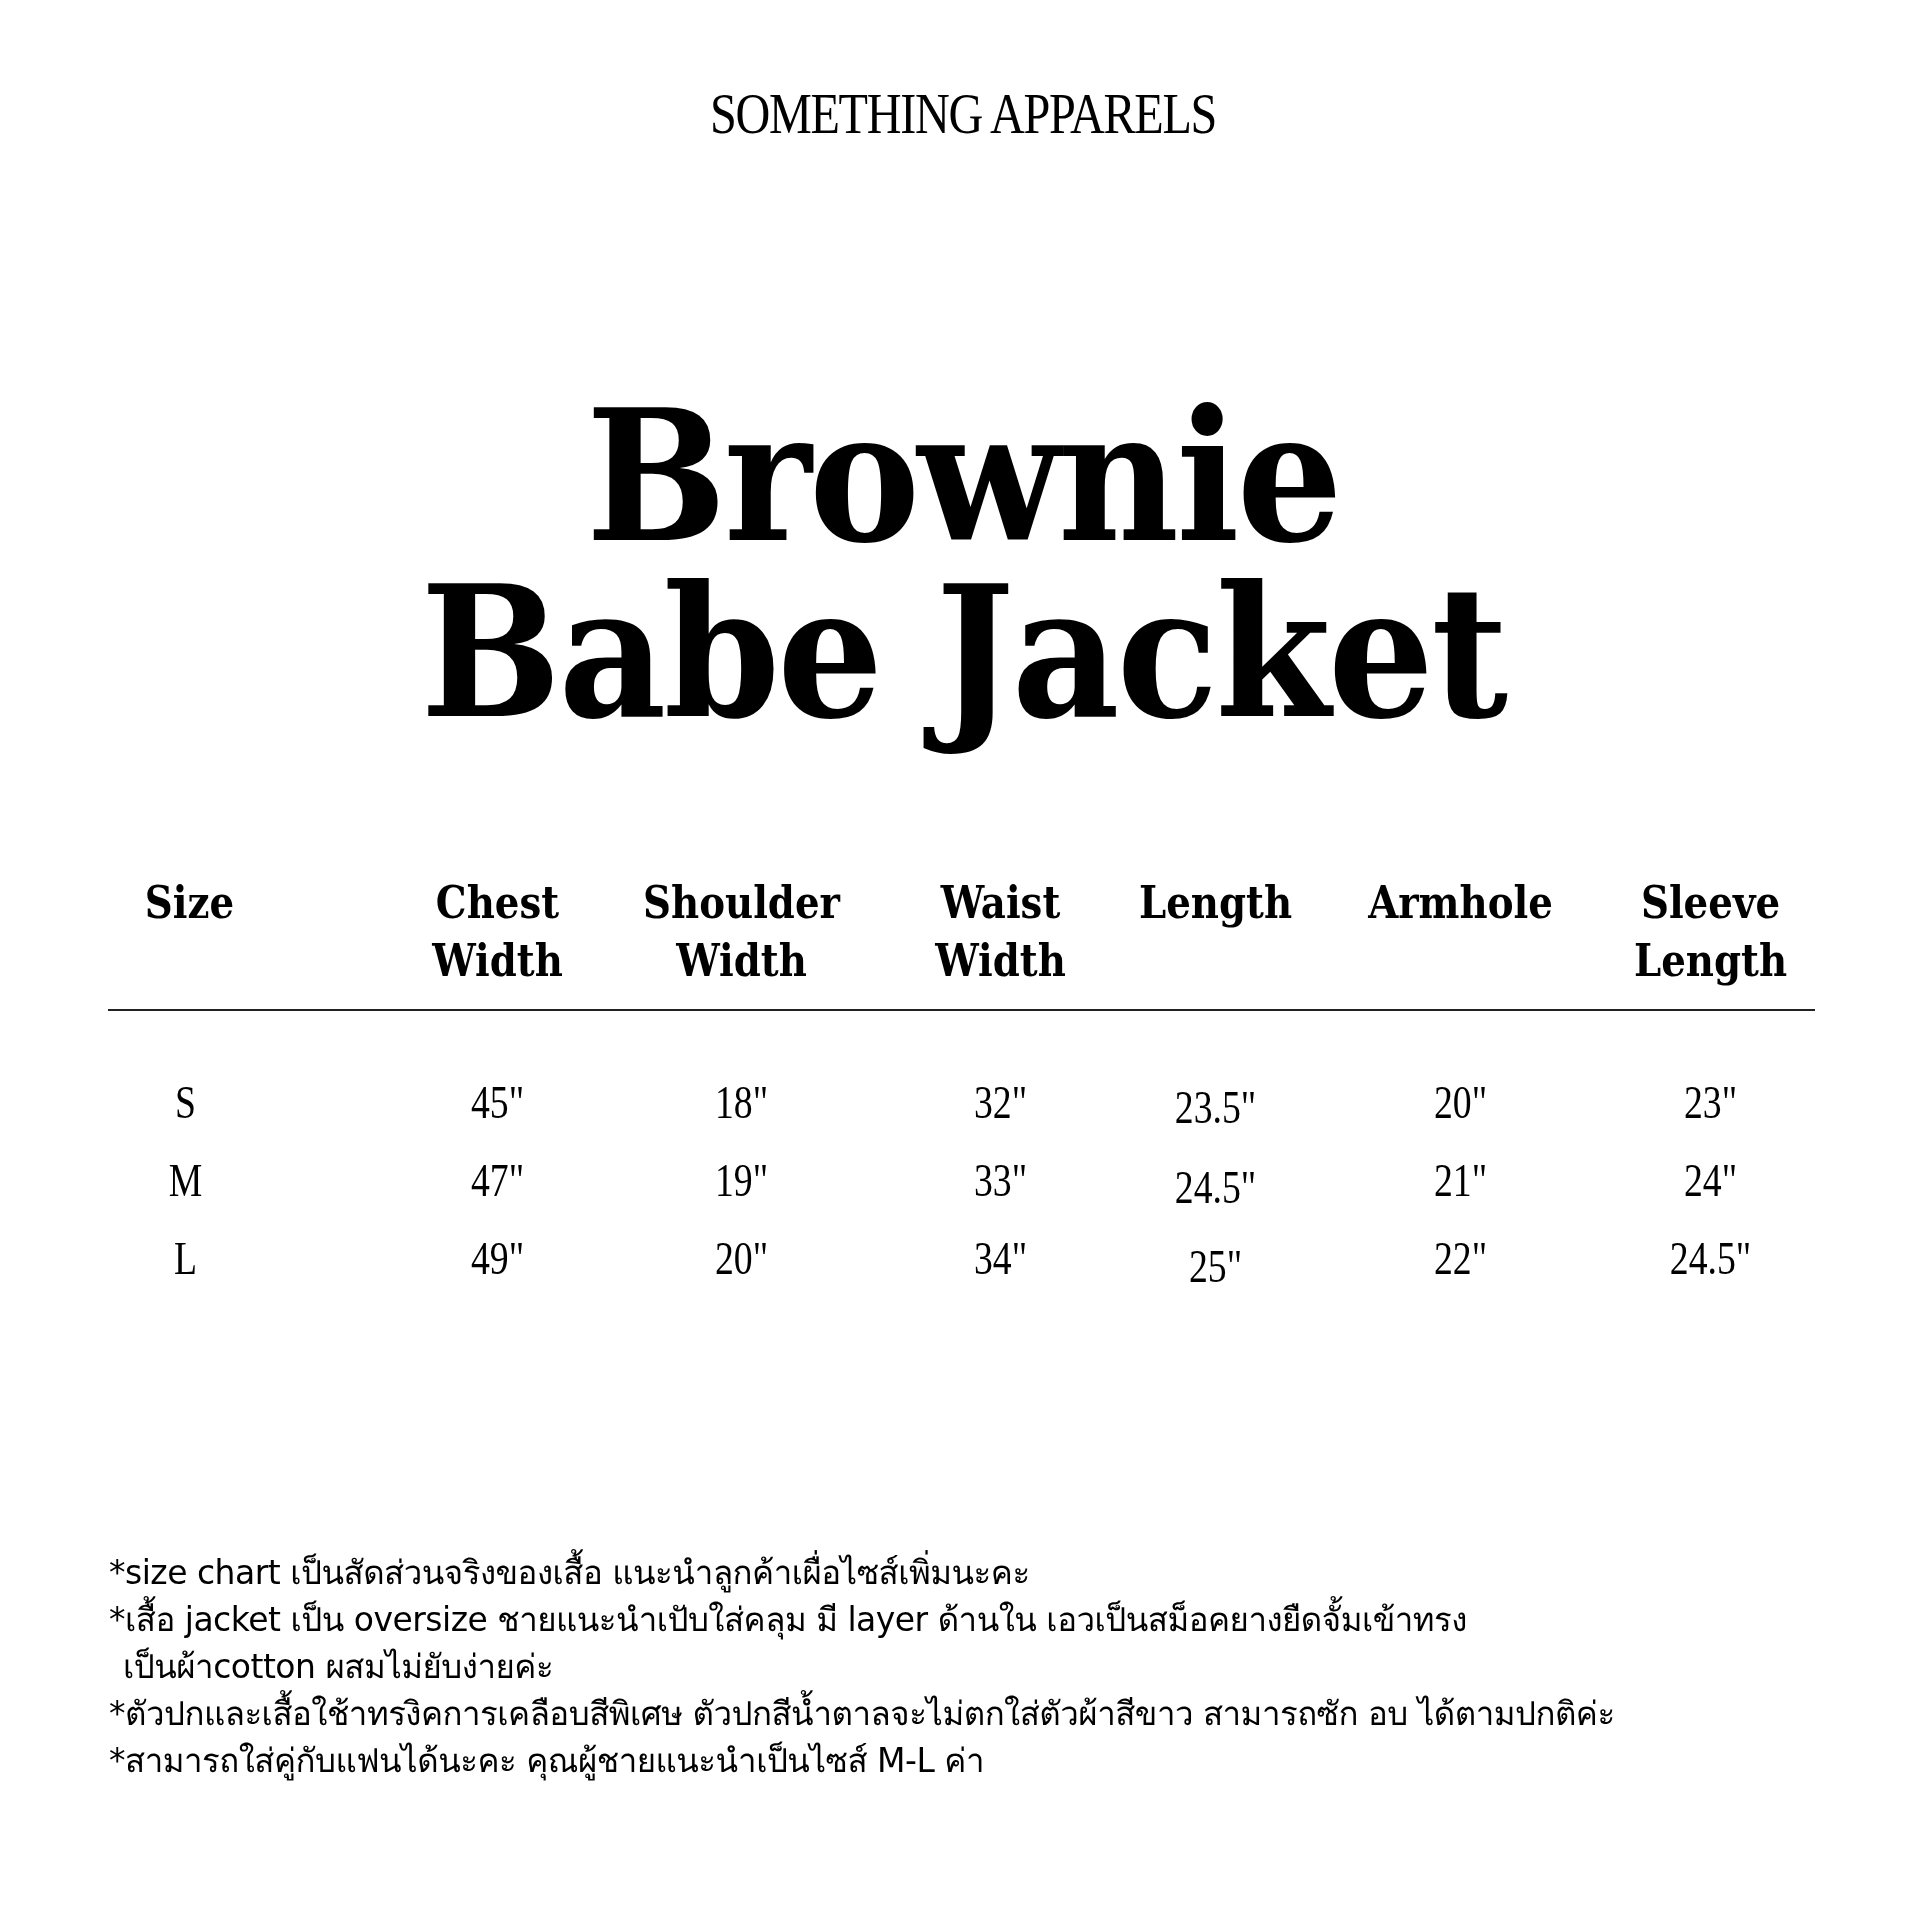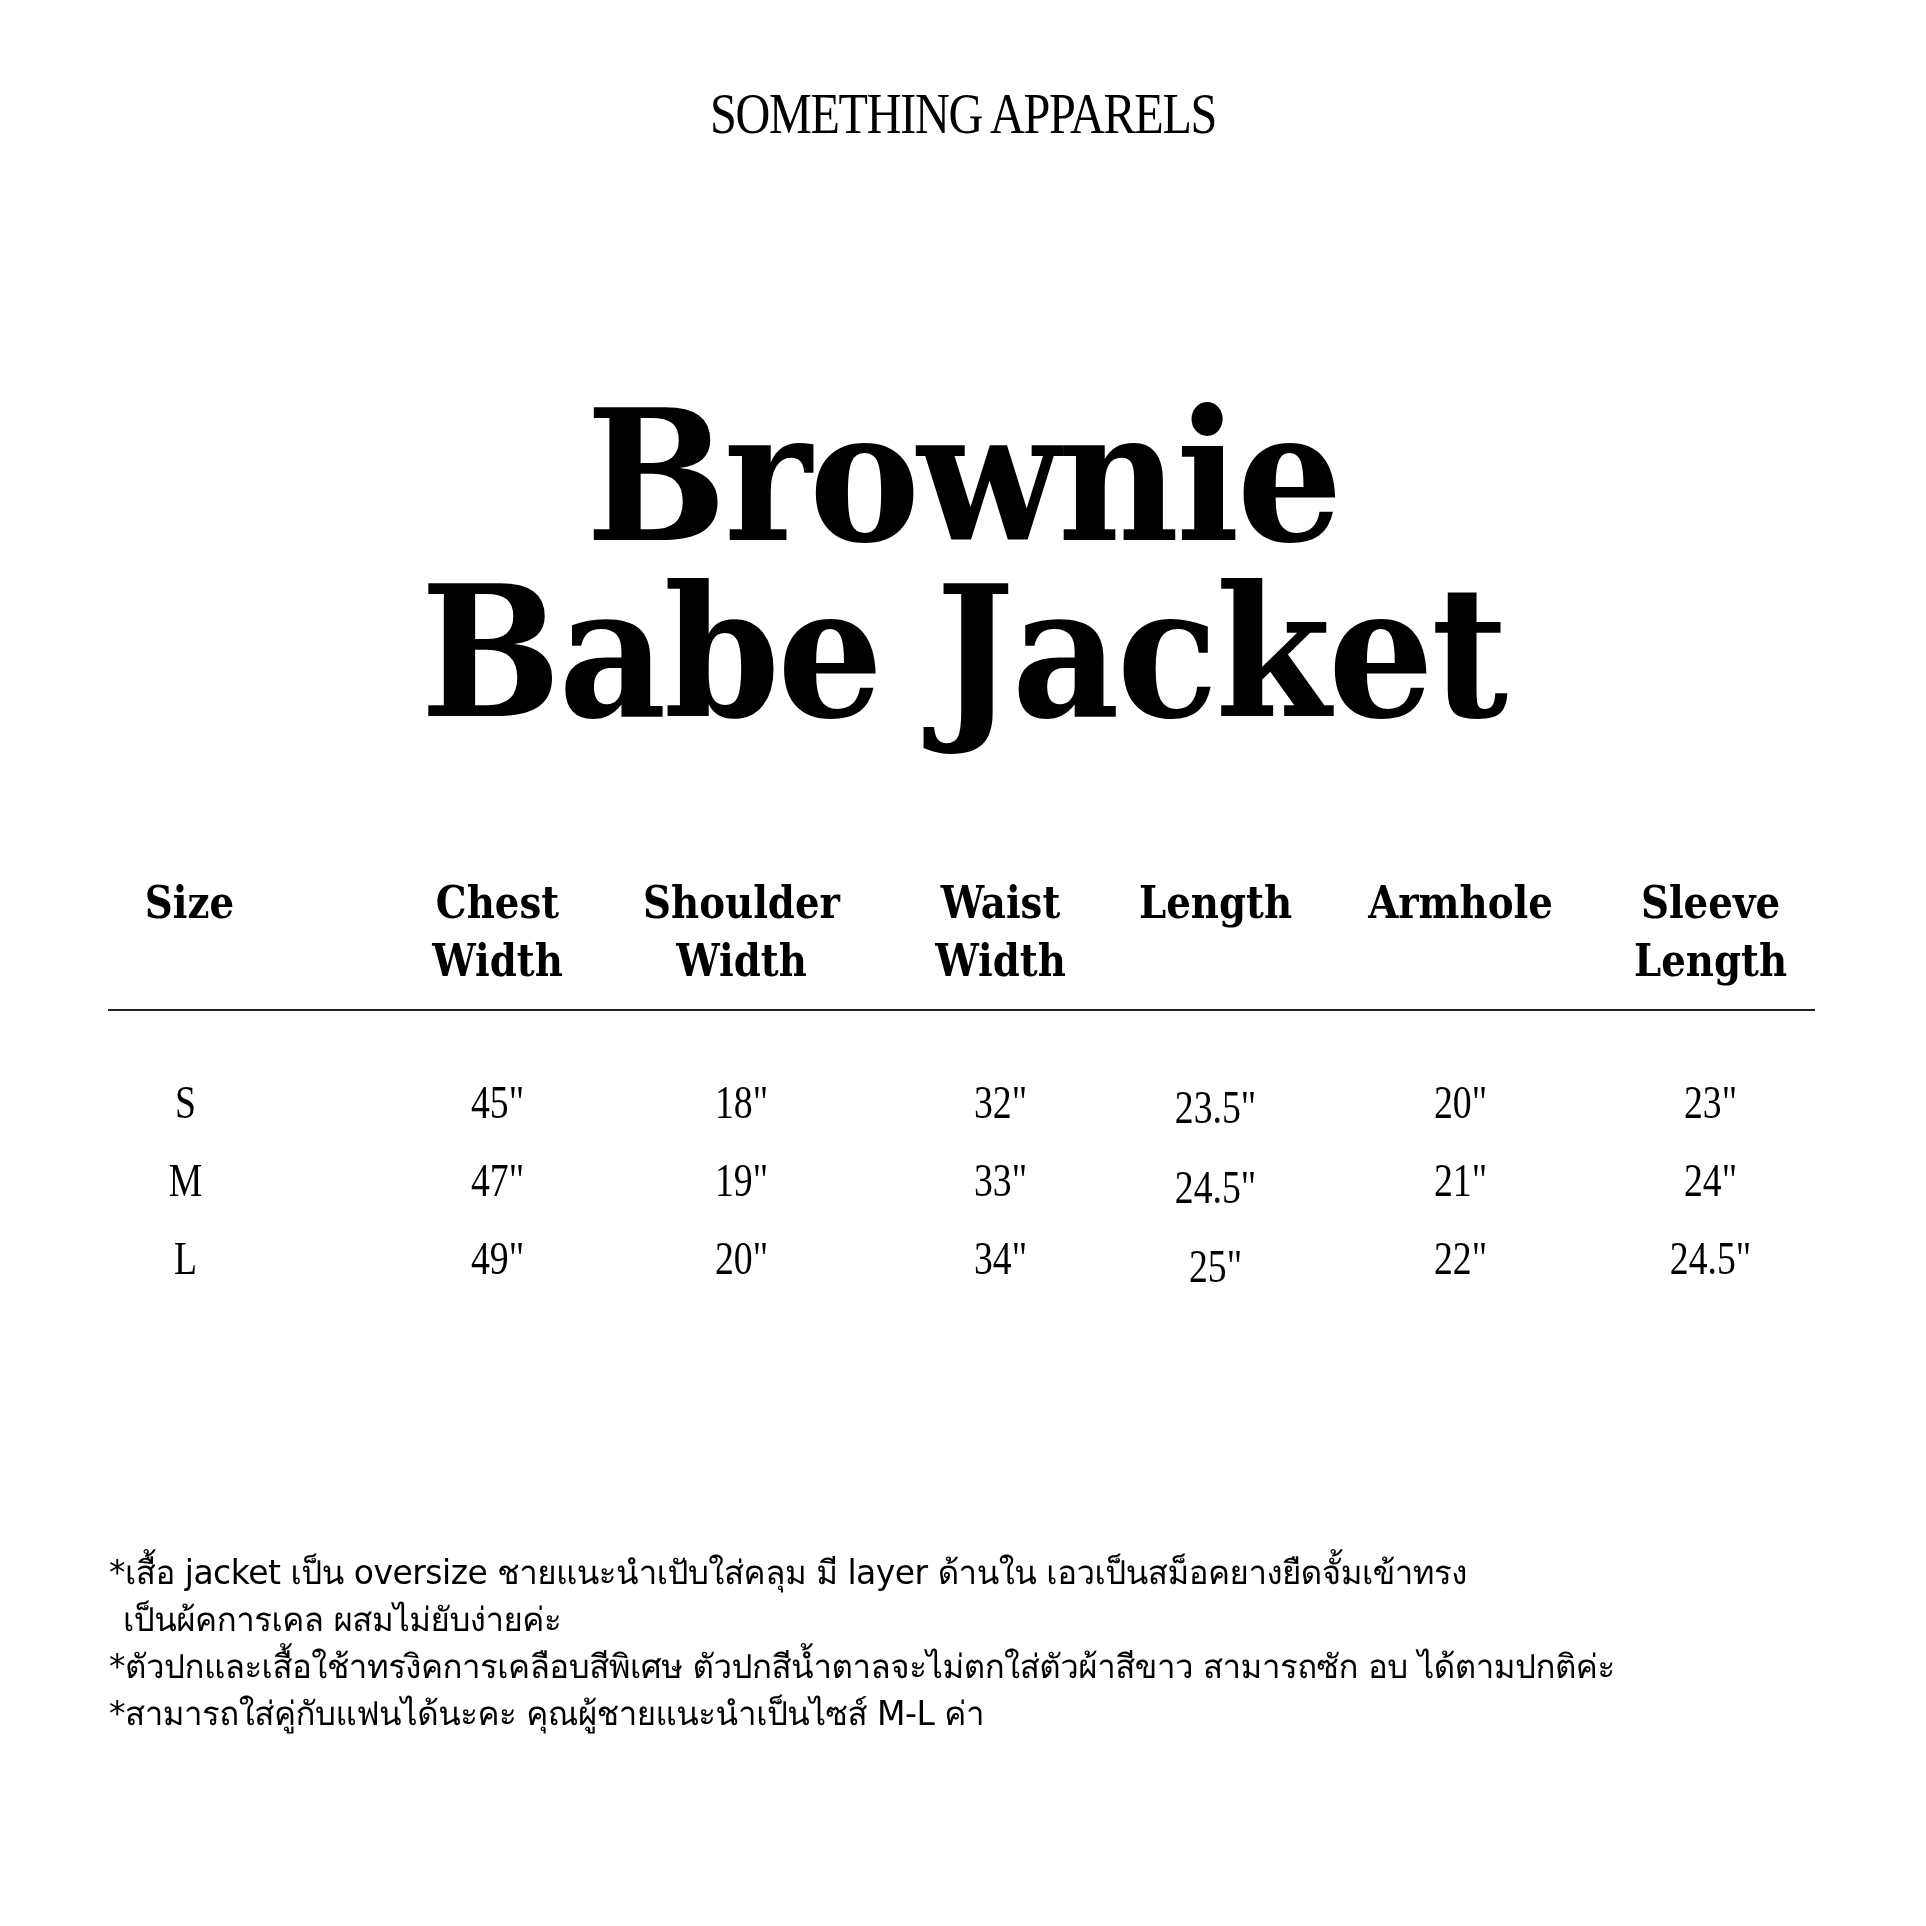--- a/index.html
+++ b/index.html
@@ -112,18 +112,19 @@
     <div class="cell" style="left:497px;top:1234px">49"</div>
     <div class="cell" style="left:741px;top:1234px">20"</div>
     <div class="cell" style="left:1000px;top:1234px">34"</div>
     <div class="cell" style="left:1215px;top:1242px">25"</div>
     <div class="cell" style="left:1460px;top:1234px">22"</div>
     <div class="cell" style="left:1710px;top:1234px">24.5"</div>
   </div>
 </div>
 
 <div class="notes">
+  <div class="note">*size chart เป็นสัดส่วนจริงของเสื้อ แนะนำลูกค้าเผื่อไซส์เพิ่มนะคะ</div>
   <div class="note">*เสื้อ jacket เป็น oversize ชายแนะนำเปับใส่คลุม มี layer ด้านใน เอวเป็นสม็อคยางยืดจั้มเข้าทรง</div>
-  <div class="note indent">เป็นผ้คการเคล ผสมไม่ยับง่ายค่ะ</div>
+  <div class="note indent">เป็นผ้าcotton ผสมไม่ยับง่ายค่ะ</div>
   <div class="note">*ตัวปกและเสื้อใช้าทรงิคการเคลือบสีพิเศษ ตัวปกสีน้ำตาลจะไม่ตกใส่ตัวผ้าสีขาว สามารถซัก อบ ได้ตามปกติค่ะ</div>
   <div class="note">*สามารถใส่คู่กับแฟนได้นะคะ คุณผู้ชายแนะนำเป็นไซส์ M-L ค่า</div>
 </div>
 
 
 </body></html>

